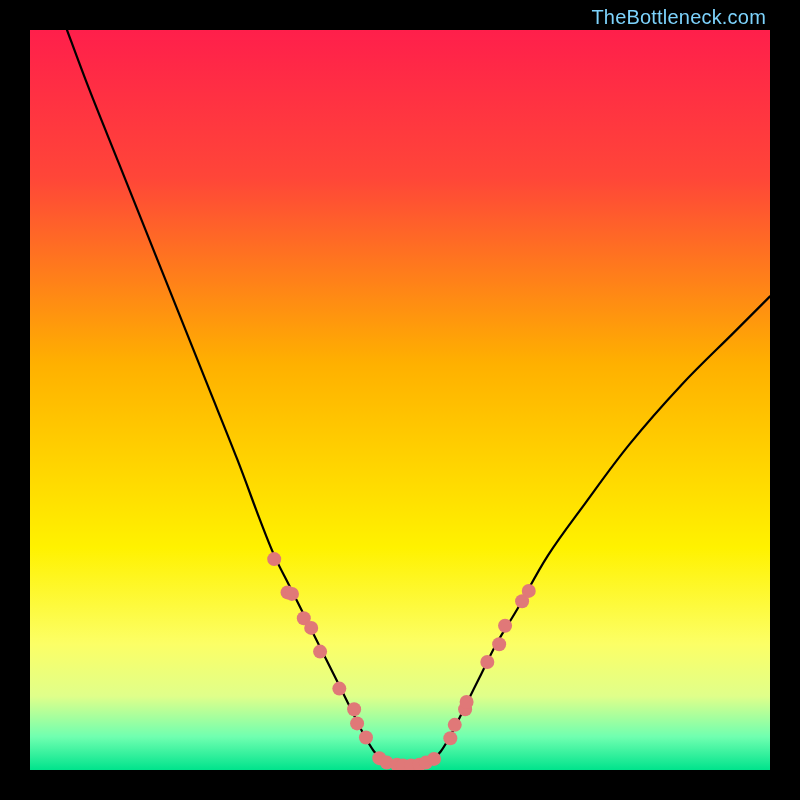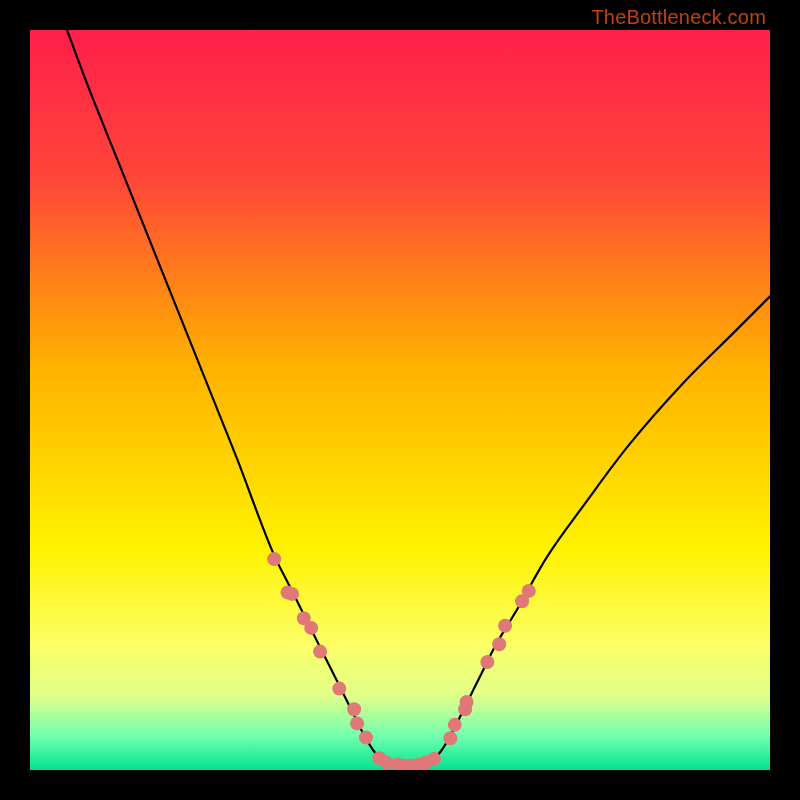--- a/index.html
+++ b/index.html
@@ -30,21 +30,21 @@
     position: absolute;
     left: 0;
     top: 0;
     width: 740px;
     height: 740px;
   }
   .watermark {
     position: absolute;
     right: 34px;
     top: 6px;
-    color: #c2410c;
+    color: #7dd3fc;
     font-size: 20px;
     font-weight: 500;
     letter-spacing: 0.2px;
   }
   svg { display: block; }
 </style>
 </head>
 <body>
 
 <div class="watermark">TheBottleneck.com</div>

